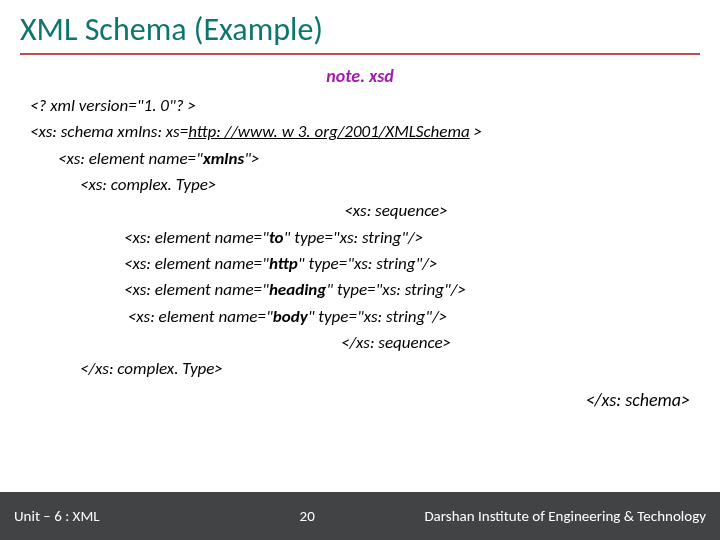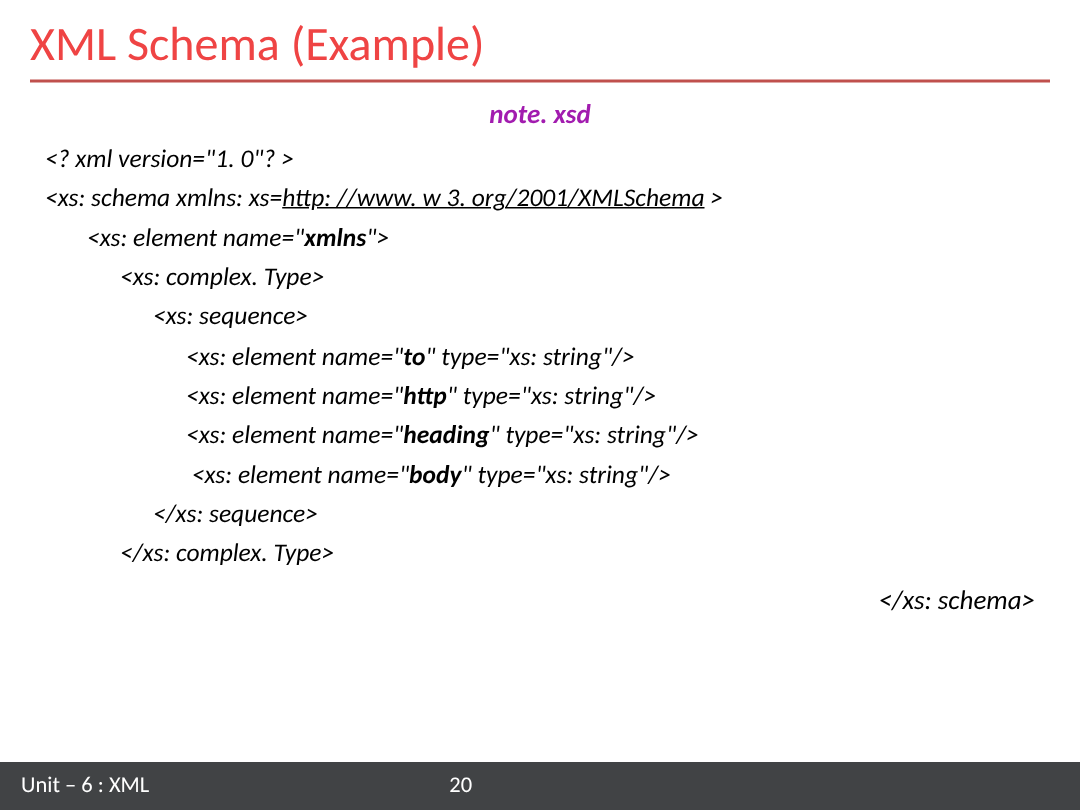--- a/index.html
+++ b/index.html
@@ -14,21 +14,21 @@
   .slide {
     width: 100%;
     height: 100%;
     display: flex;
     flex-direction: column;
   }
   .title {
     font-size: 32px;
     font-weight: 400;
     padding: 10px 20px 4px 20px;
-    color: #ef4444;
+    color: #0f766e;
   }
   .title-underline {
     border-bottom: 2px solid #c0504d;
     margin: 0 20px 10px 20px;
   }
   .filename {
     text-align: center;
     font-size: 18px;
     font-style: italic;
     font-weight: 700;
@@ -39,41 +39,41 @@
     flex: 1;
     padding: 0 30px;
     font-size: 17px;
     font-style: italic;
     color: #000;
     line-height: 1.55;
   }
   .code-line { white-space: pre; }
   .indent1 { padding-left: 28px; }
   .indent2 { padding-left: 50px; }
-  .indent3 { padding-left: 72px; }
+  .indent3 { padding-left: 72px; text-align: center; }
   .indent4 { padding-left: 94px; }
   .close-element {
     padding-left: 40px;
     font-size: 15px;
   }
   .close-schema {
     font-size: 18px;
     padding-left: 8px;
     padding-top: 4px;
     text-align: right;
   }
   .bold { font-weight: 700; }
   .underline { text-decoration: underline; font-style: italic; }
   .footer {
     display: flex;
     align-items: center;
     background: #414345;
     color: #fff;
     font-size: 15px;
-    height: 32px;
+    height: 48px;
     padding: 0 14px;
     margin-top: 44px;
   }
   .footer-left { flex: 0 0 auto; }
   .footer-center { flex: 0 0 auto; margin-left: 200px; }
   .footer-right { flex: 1; text-align: right; }
 </style>
 </head>
 <body>
 
@@ -95,15 +95,16 @@
     <div class="code-line indent4"><span>&lt;xs: element name="</span><span class="bold">heading</span><span>" type="xs: string"/&gt;</span></div>
     <div class="code-line indent4"><span> &lt;xs: element name="</span><span class="bold">body</span><span>" type="xs: string"/&gt;</span></div>
     <div class="code-line indent3">&lt;/xs: sequence&gt;</div>
     <div class="code-line indent2">&lt;/xs: complex. Type&gt;</div>
     <div class="code-line close-schema">&lt;/xs: schema&gt;</div>
   </div>
 
   <div class="footer">
     <div class="footer-left">Unit – 6 : XML</div>
     <div class="footer-center">20</div>
+    <div class="footer-right">Darshan Institute of Engineering &amp; Technology</div>
   </div>
 
 </div>
 
 </body></html>

